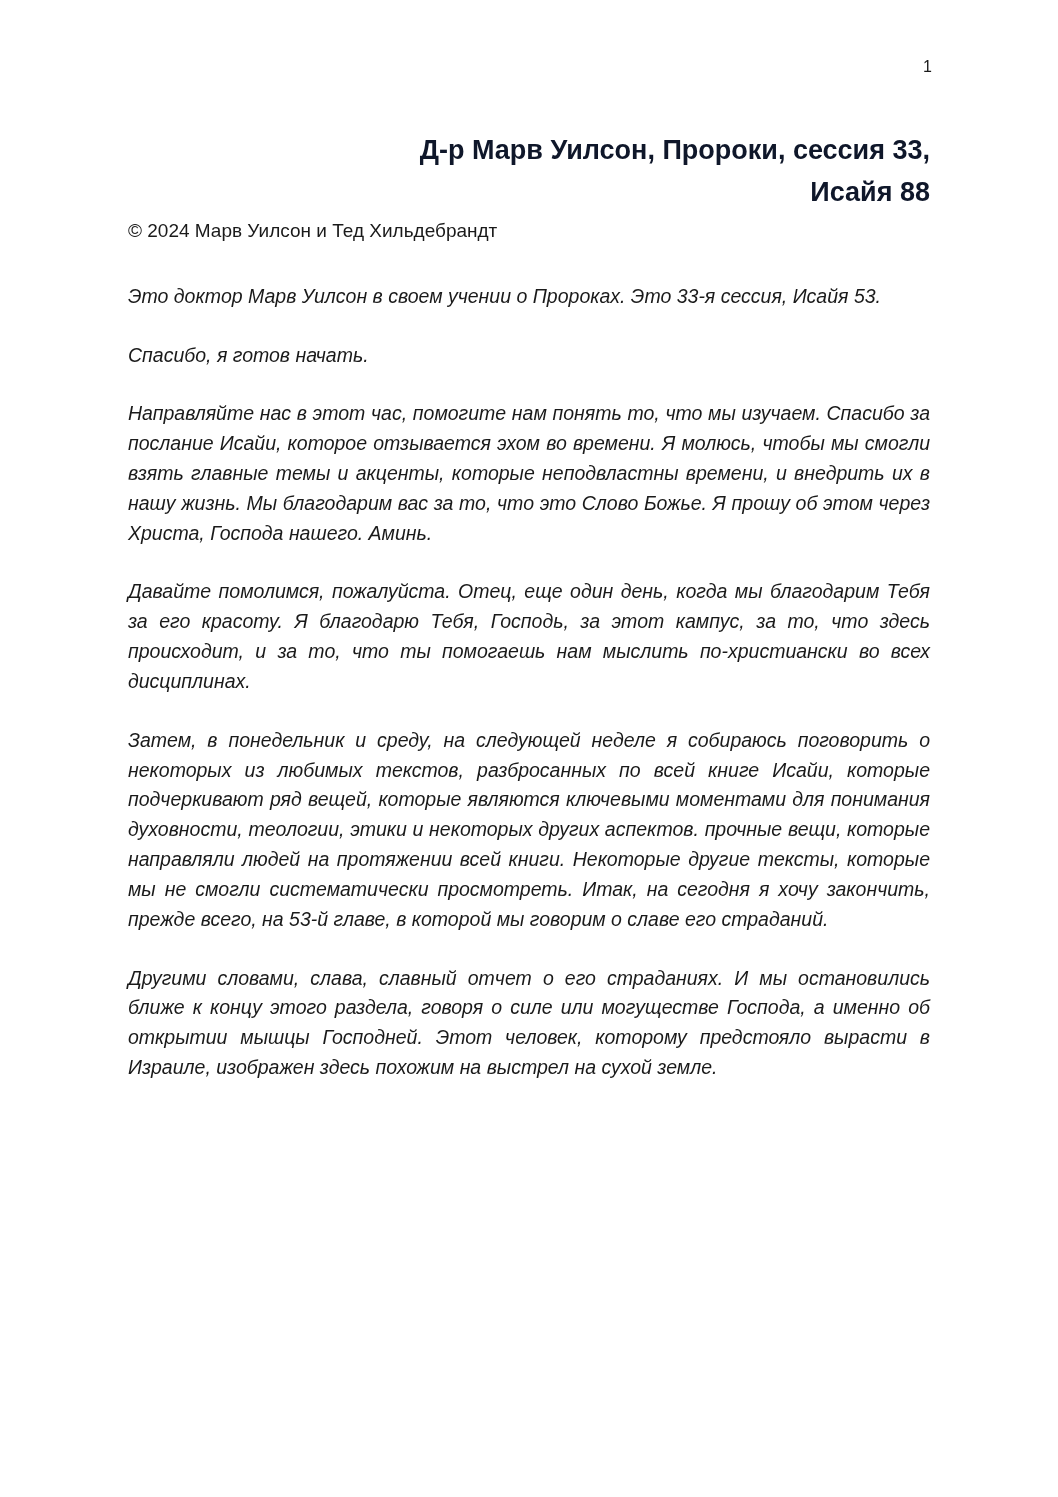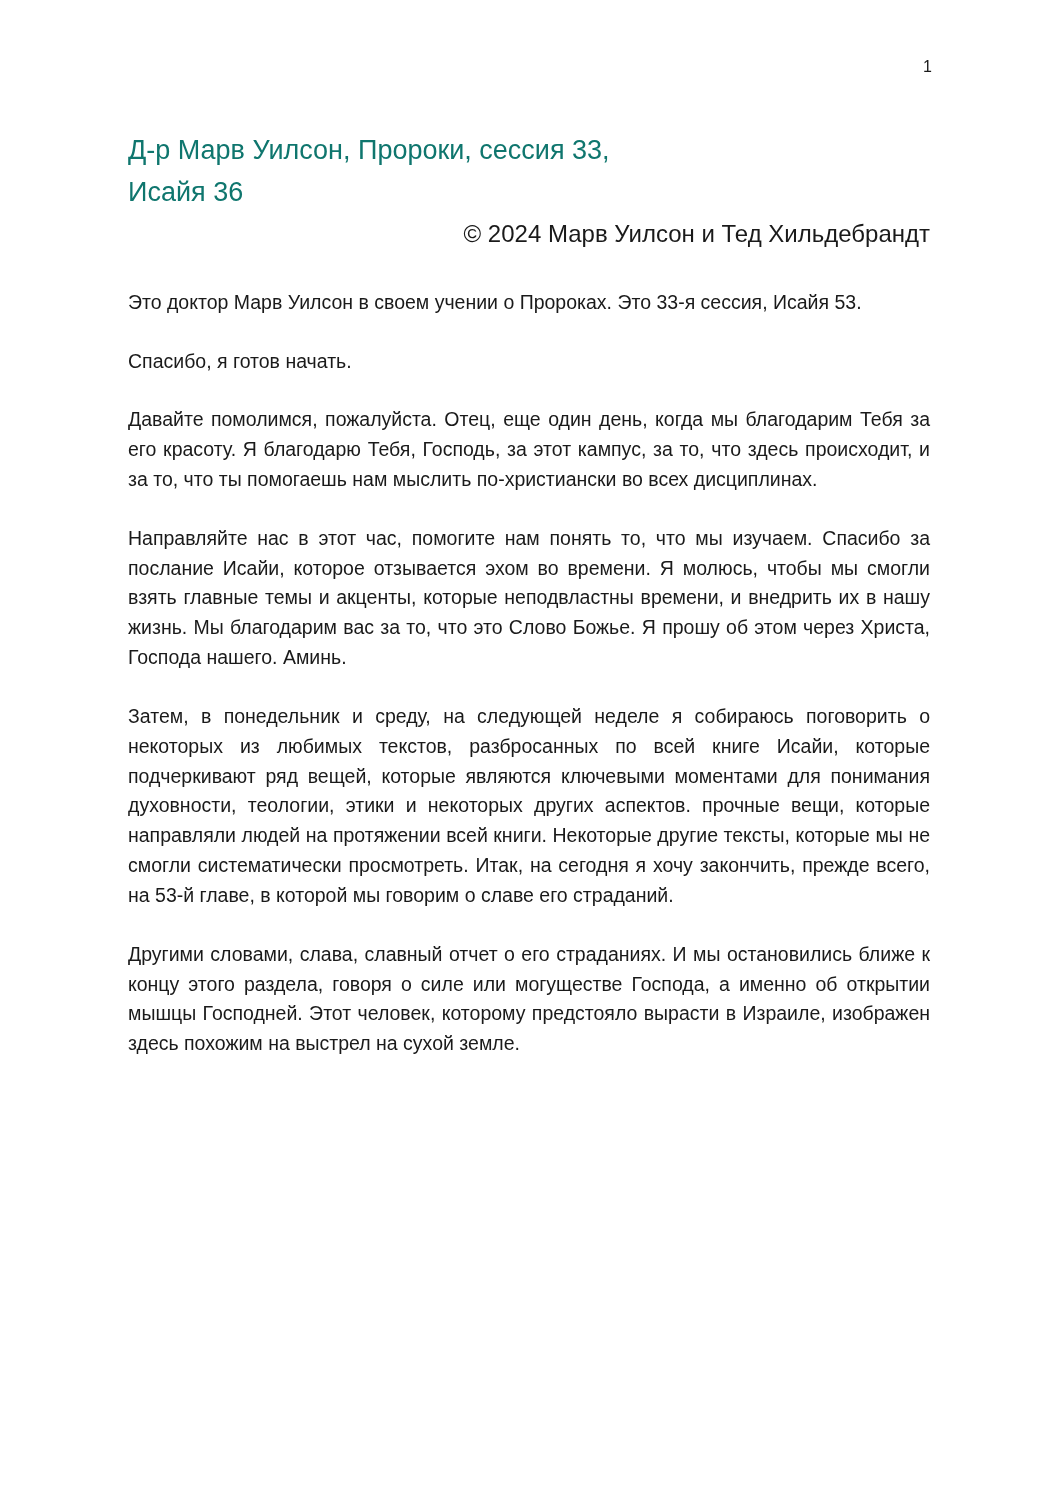--- a/index.html
+++ b/index.html
@@ -20,54 +20,55 @@
   }
   .page-number {
     position: absolute;
     top: 58px;
     right: 126px;
     font-size: 16px;
     color: #1a1a1a;
   }
   .doc-title {
     margin: 0 0 6px 0;
-    text-align: left;
+    text-align: right;
     font-size: 27px;
-    font-weight: normal;
+    font-weight: bold;
     line-height: 1.55;
-    color: #0f766e;
+    color: #0f172a;
   }
   .copyright {
-    text-align: right;
-    font-size: 24px;
+    text-align: left;
+    font-size: 19px;
     margin: 0 0 40px 0;
     color: #1a1a1a;
   }
   .para {
     font-size: 19.5px;
     line-height: 1.53;
     text-align: justify;
     margin: 0 0 29px 0;
     color: #1a1a1a;
+    font-style: italic;
   }
 </style>
 </head>
 <body>
 
 <div class="page">
 
   <div class="page-number">1</div>
 
   <h1 class="doc-title">
     <span>Д-р Марв Уилсон, Пророки, сессия 33,</span><br>
-    <span>Исайя 36</span>
+    <span>Исайя 88</span>
   </h1>
 
   <div class="copyright">© 2024 Марв Уилсон и Тед Хильдебрандт</div>
 
   <p class="para">Это доктор Марв Уилсон в своем учении о Пророках. Это 33-я сессия, Исайя 53.</p>
   <p class="para">Спасибо, я готов начать.</p>
+  <p class="para">Направляйте нас в этот час, помогите нам понять то, что мы изучаем. Спасибо за послание Исайи, которое отзывается эхом во времени. Я молюсь, чтобы мы смогли взять главные темы и акценты, которые неподвластны времени, и внедрить их в нашу жизнь. Мы благодарим вас за то, что это Слово Божье. Я прошу об этом через Христа, Господа нашего. Аминь.</p>
   <p class="para">Давайте помолимся, пожалуйста. Отец, еще один день, когда мы благодарим Тебя за его красоту. Я благодарю Тебя, Господь, за этот кампус, за то, что здесь происходит, и за то, что ты помогаешь нам мыслить по-христиански во всех дисциплинах.</p>
-  <p class="para">Направляйте нас в этот час, помогите нам понять то, что мы изучаем. Спасибо за послание Исайи, которое отзывается эхом во времени. Я молюсь, чтобы мы смогли взять главные темы и акценты, которые неподвластны времени, и внедрить их в нашу жизнь. Мы благодарим вас за то, что это Слово Божье. Я прошу об этом через Христа, Господа нашего. Аминь.</p>
   <p class="para">Затем, в понедельник и среду, на следующей неделе я собираюсь поговорить о некоторых из любимых текстов, разбросанных по всей книге Исайи, которые подчеркивают ряд вещей, которые являются ключевыми моментами для понимания духовности, теологии, этики и некоторых других аспектов. прочные вещи, которые направляли людей на протяжении всей книги. Некоторые другие тексты, которые мы не смогли систематически просмотреть. Итак, на сегодня я хочу закончить, прежде всего, на 53-й главе, в которой мы говорим о славе его страданий.</p>
   <p class="para">Другими словами, слава, славный отчет о его страданиях. И мы остановились ближе к концу этого раздела, говоря о силе или могуществе Господа, а именно об открытии мышцы Господней. Этот человек, которому предстояло вырасти в Израиле, изображен здесь похожим на выстрел на сухой земле.</p>
 
 </div>
 
 </body></html>

